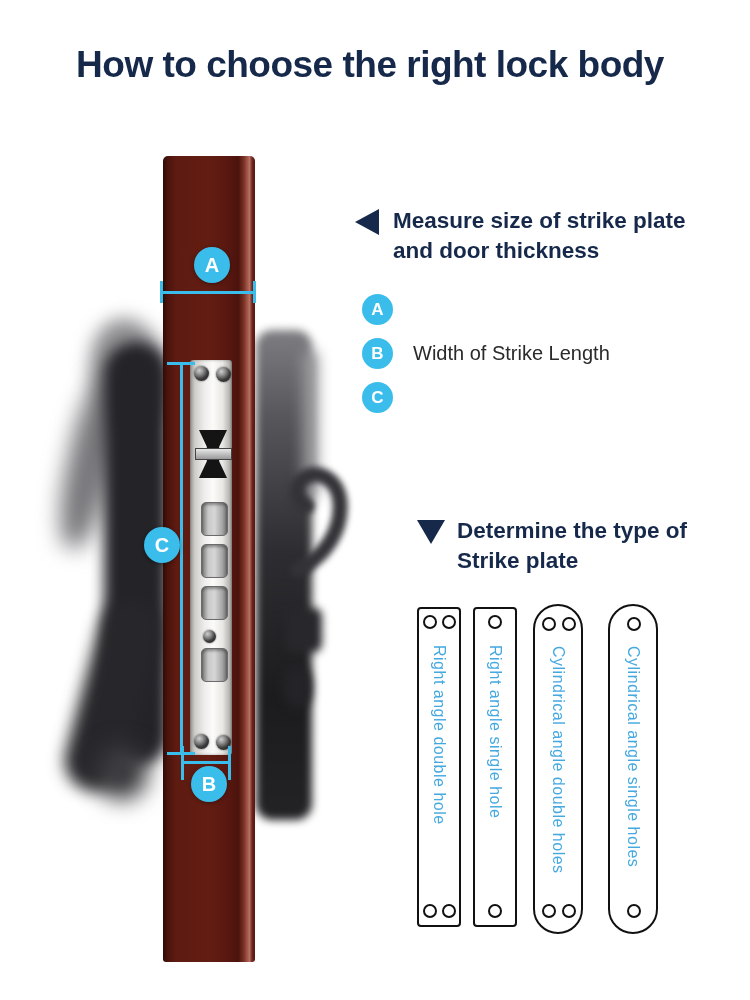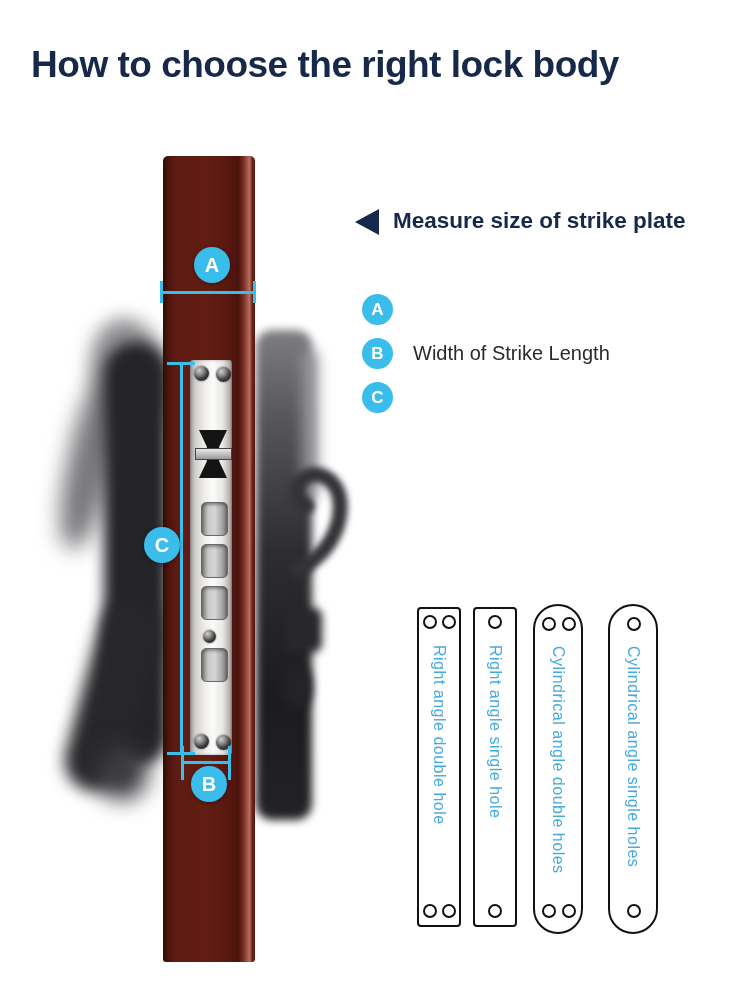--- a/index.html
+++ b/index.html
@@ -3,21 +3,21 @@
 <meta charset="utf-8">
 <style>
   html,body{margin:0;padding:0;background:#fff;}
   .page{
     position:relative;width:750px;height:1000px;background:#fff;overflow:hidden;
     font-family:"Liberation Sans","DejaVu Sans",sans-serif;
   }
   
   .title{
     position:absolute;left:0;top:44px;width:650px;text-align:center;
-    font-size:37px;font-weight:bold;color:var(--navy,#16294a);letter-spacing:-0.5px;
+    font-size:37px;font-weight:bold;color:var(--navy,#16294a);letter-spacing:-0.5px;padding-left:45px;
   }
   
   .blob{position:absolute;z-index:1;}
   .l1{left:90px;top:318px;width:78px;height:112px;background:#8e8e91;border-radius:50%;filter:blur(9px);transform:rotate(-10deg);}
   .l2{left:68px;top:375px;width:44px;height:175px;background:#77777b;border-radius:45%;filter:blur(11px);transform:rotate(12deg);}
   .l3{left:104px;top:342px;width:64px;height:425px;background:#232328;border-radius:32px;filter:blur(7px);}
   .l4{left:82px;top:598px;width:60px;height:195px;background:#27272b;border-radius:38px;filter:blur(8px);transform:rotate(15deg);}
   .l5{left:96px;top:745px;width:52px;height:55px;background:#3a3a3e;border-radius:50%;filter:blur(11px);}
   .r1{left:256px;top:330px;width:56px;height:490px;border-radius:16px;filter:blur(4px);
       background:linear-gradient(180deg,#7e7e82 0%,#57575b 18%,#2e2e32 45%,#1c1c1f 75%,#232326 100%);}
@@ -130,36 +130,44 @@
 
   <div class="meas" style="left:182px;top:761px;width:48px;height:3px;"></div>
   <div class="meas" style="left:181px;top:746px;width:3px;height:34px;"></div>
   <div class="meas" style="left:228px;top:746px;width:3px;height:34px;"></div>
   <div class="marker" style="left:191px;top:766px;">B</div>
 
   <div class="heading" style="left:355px;top:206px;">
     <div class="tri-left"></div>
     <div class="txt">
       <div>Measure size of strike plate</div>
+      <div>and door thickness</div>
     </div>
   </div>
 
   <div class="legend">
     <div class="legend-row">
       <div class="legend-dot">A</div>
     </div>
     <div class="legend-row">
       <div class="legend-dot">B</div>
       <div class="legend-label">Width of Strike Length</div>
     </div>
     <div class="legend-row">
       <div class="legend-dot">C</div>
     </div>
   </div>
 
+  <div class="heading" style="left:417px;top:516px;">
+    <div class="tri-down"></div>
+    <div class="txt">
+      <div>Determine the type of</div>
+      <div>Strike plate</div>
+    </div>
+  </div>
 
   <div class="plate rect" style="left:417px;">
     <div class="hole" style="left:4px;top:6px;"></div>
     <div class="hole" style="left:23px;top:6px;"></div>
     <div class="hole" style="left:4px;top:295px;"></div>
     <div class="hole" style="left:23px;top:295px;"></div>
     <div class="plate-label">Right angle double hole</div>
   </div>
 
   <div class="plate rect" style="left:473px;">

